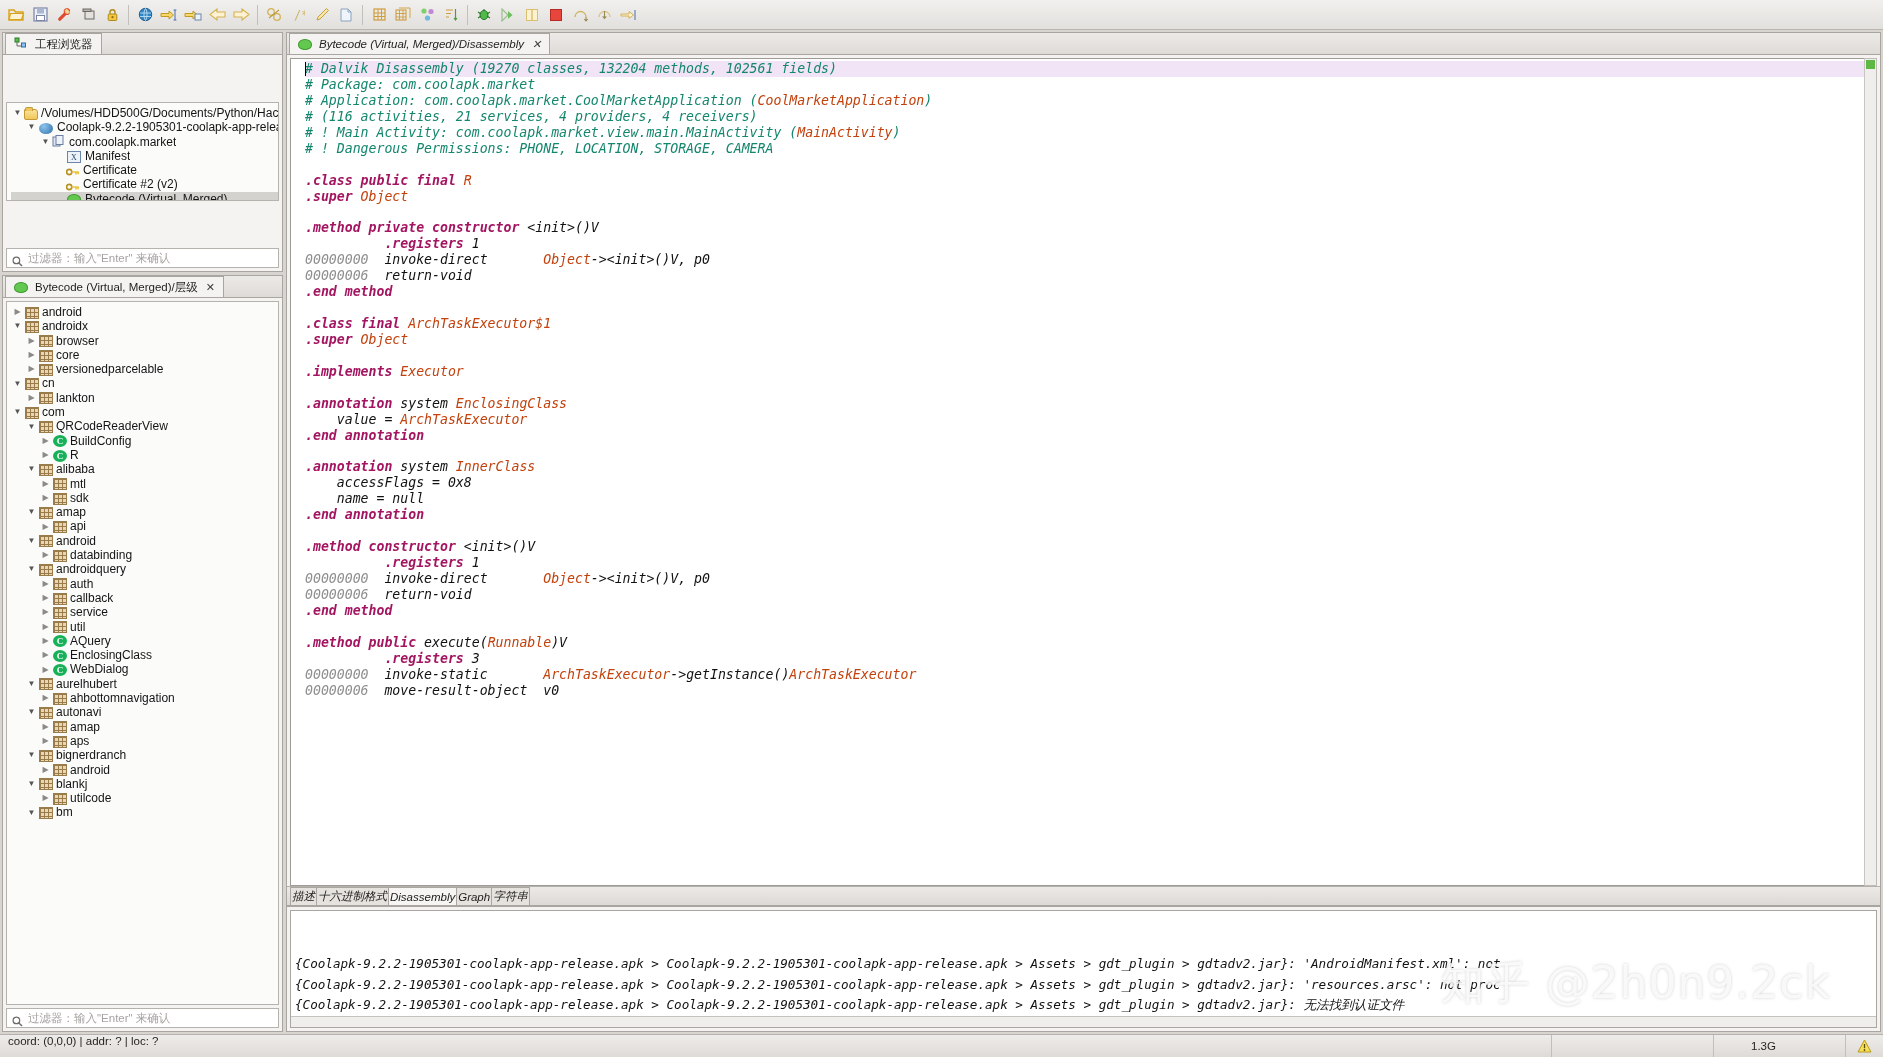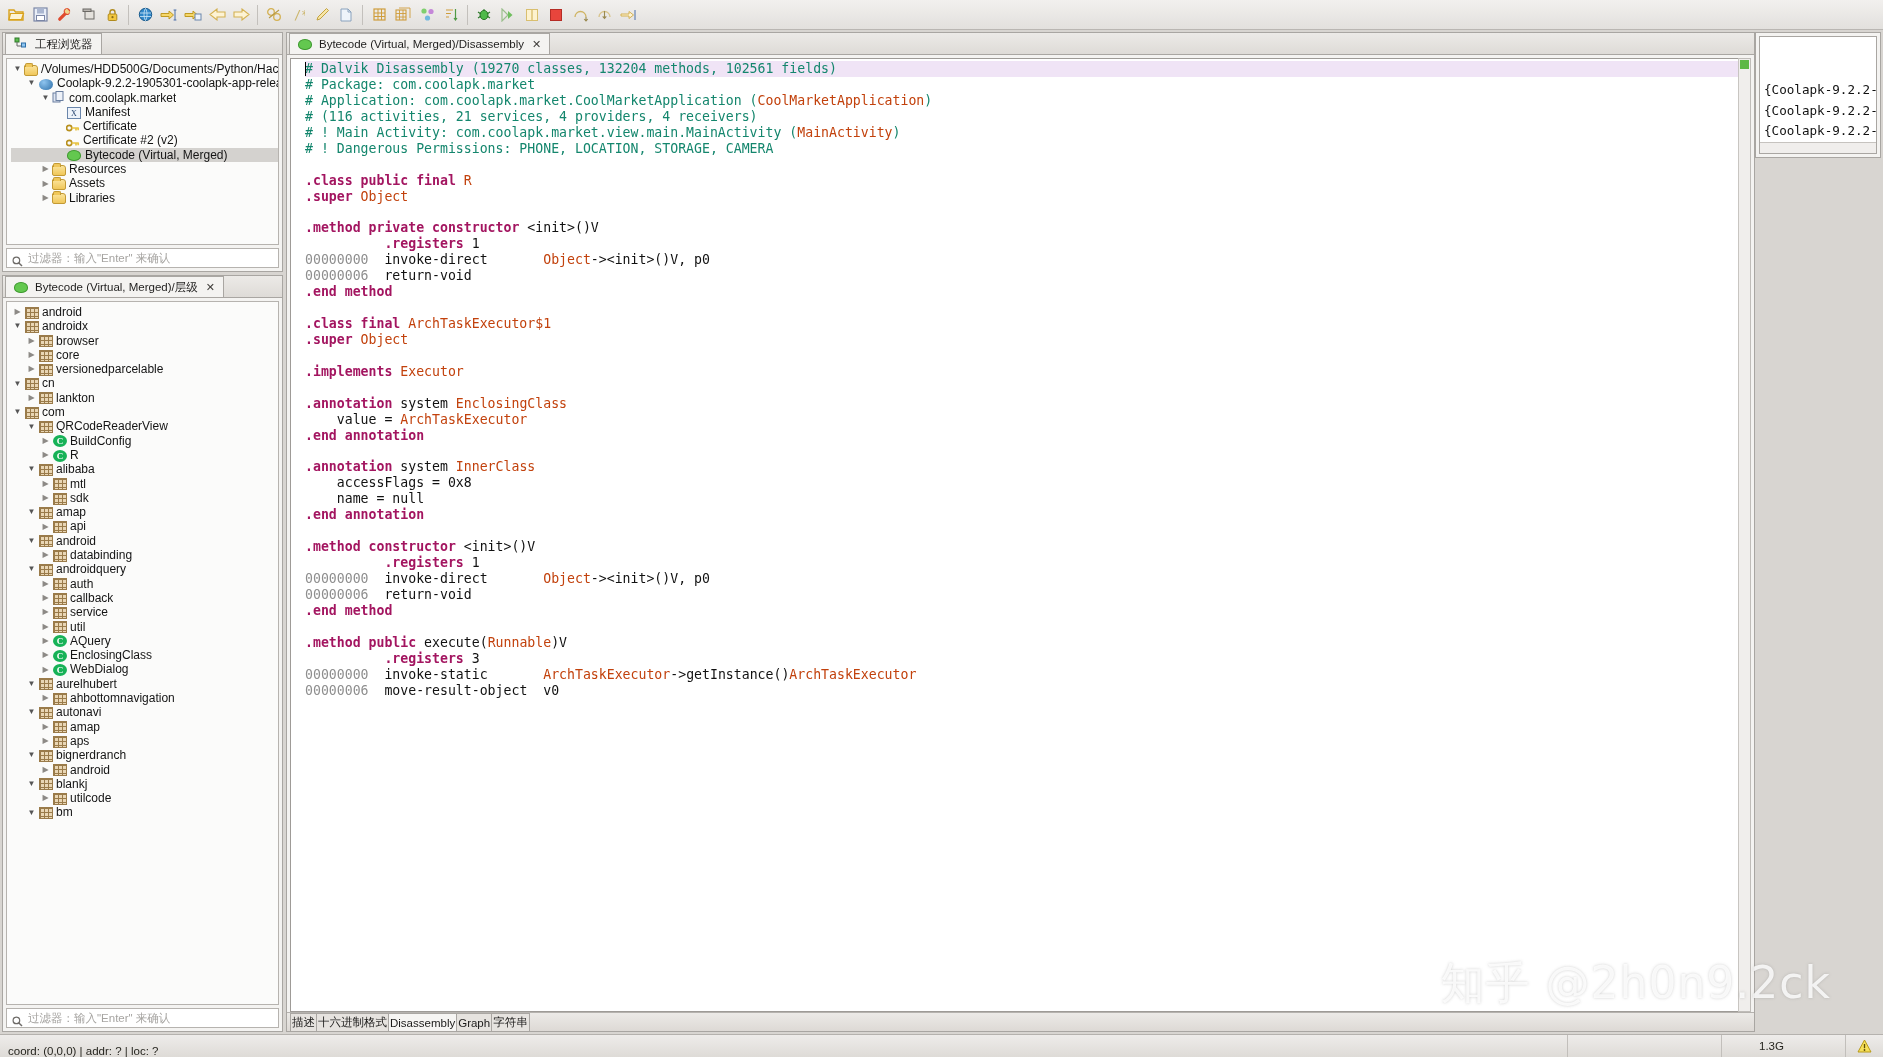--- a/index.html
+++ b/index.html
@@ -47,21 +47,21 @@
   .tb-btn {
     width: 24px; height: 24px;
     display: flex; align-items: center; justify-content: center;
     cursor: default;
   }
   .tb-sep { width: 1px; height: 20px; background: #c3c0bc; margin: 0 4px; }
 
   
   .workspace { flex: 1 1 auto; display: flex; min-height: 0; padding: 2px; gap: 3px; background:#d8d5d1; }
   .left-col { width: 281px; flex: 0 0 281px; display: flex; flex-direction: column; gap: 3px; min-height: 0; }
-  .right-col { flex: 1 1 auto; display: flex; gap: 0; min-width: 0; }
+  .right-col { flex: 1 1 auto; display: flex; flex-direction: column; gap: 0; min-width: 0; font-style: italic; }
 
   .panel {
     background: #f4f3f1;
     border: 1px solid #a9a6a2;
     display: flex; flex-direction: column;
     min-height: 0; min-width: 0;
   }
   .panel-tabbar {
     display: flex; align-items: flex-end;
     height: 22px; flex: 0 0 22px;
@@ -173,22 +173,22 @@
     font-family: "DejaVu Sans Mono", monospace; font-size: 12.6px; line-height: 20.5px;
     color: #111; white-space: pre; padding: 2px 0 0 4px;
   }
   .log-hsb { position:absolute; left:0; right:0; bottom:0; height: 11px; background:#f0eeec; border-top:1px solid #c6c3bf; }
 
   
   .statusbar {
     flex: 0 0 22px; height: 26px;
     background: linear-gradient(#eeecea,#dedbd7);
     border-top: 1px solid #b5b2ae;
-    display: flex; align-items: flex-end;
-    font-size: 11.5px; color: #26251f;
+    display: flex; align-items: flex-start;
+    font-size: 11.5px; color: #26251f; gap: 8px;
   }
   .sb-left { padding-left: 8px; flex: 1 1 auto; }
   .sb-cell { border-left: 1px solid #c2bfbb; height: 22px; display:flex; align-items:center; justify-content:center;margin-left:24px; }
   .sb-gap { width: 130px; }
   .sb-mem { width: 100px; }
   .sb-warn { width: 38px; }
 
   .watermark {
     position: absolute; right: 52px; bottom: 44px;
     font-size: 44px; color: rgba(255,255,255,0.82);
@@ -357,21 +357,21 @@
           <path d="M1 6h8V3.5L13.5 7 9 10.5V8H1z" fill="#fdf3d4" stroke="#d4b152"></path>
           <path d="M15 2v10" stroke="#4b6fa8" stroke-width="1"></path>
         </svg>
     </div>
   </div>
 
   <div class="workspace">
 
     <div class="left-col">
 
-      <div class="panel" style="flex:0 0 240px;">
+      <div class="panel" style="flex:0 0 240px;gap:44px;">
         <div class="panel-tabbar">
           <div class="ptab">
             <span class="ico" style="width:13px;flex:0 0 13px;">
               <svg width="13" height="13" viewBox="0 0 13 13">
                   <rect x="1" y="1" width="4" height="4" fill="#5dbb4f" stroke="#2f7a28"></rect>
                   <rect x="7.5" y="6" width="4" height="4" fill="#8ec4ef" stroke="#2d6fa8"></rect>
                   <path d="M3 5v4h4.5" fill="none" stroke="#666"></path>
                 </svg>
             </span>
             <span>工程浏览器</span>

